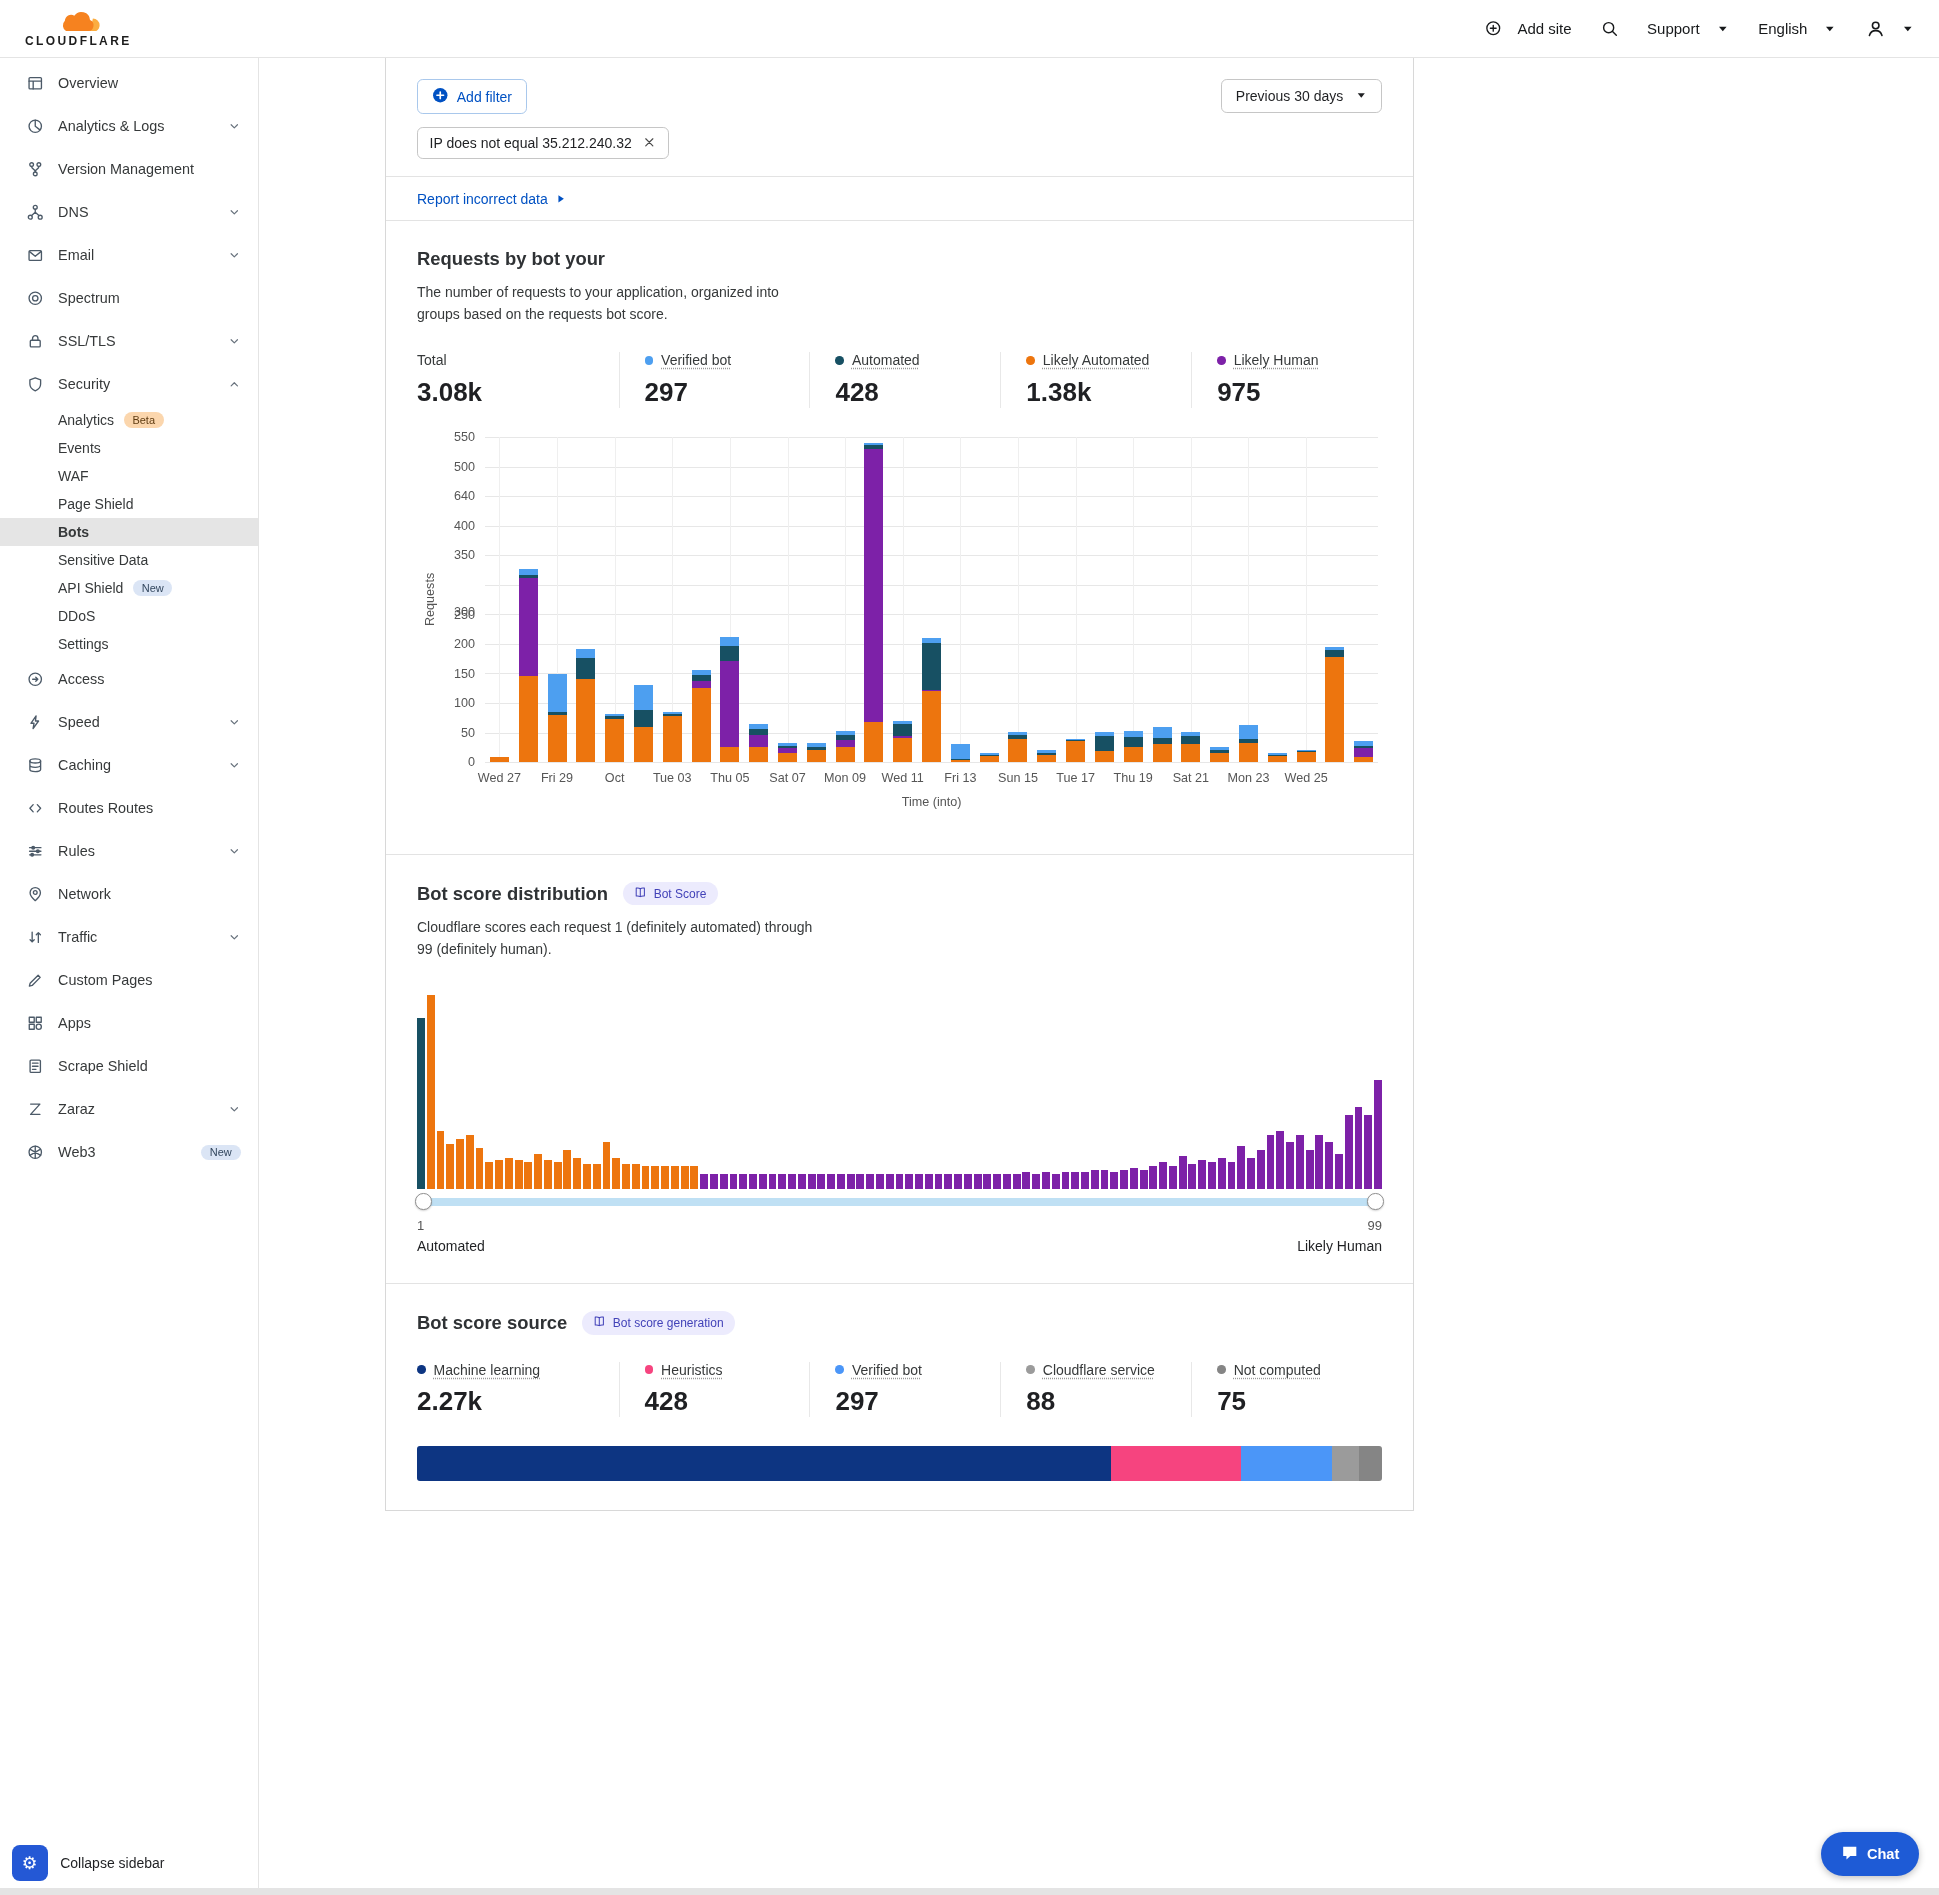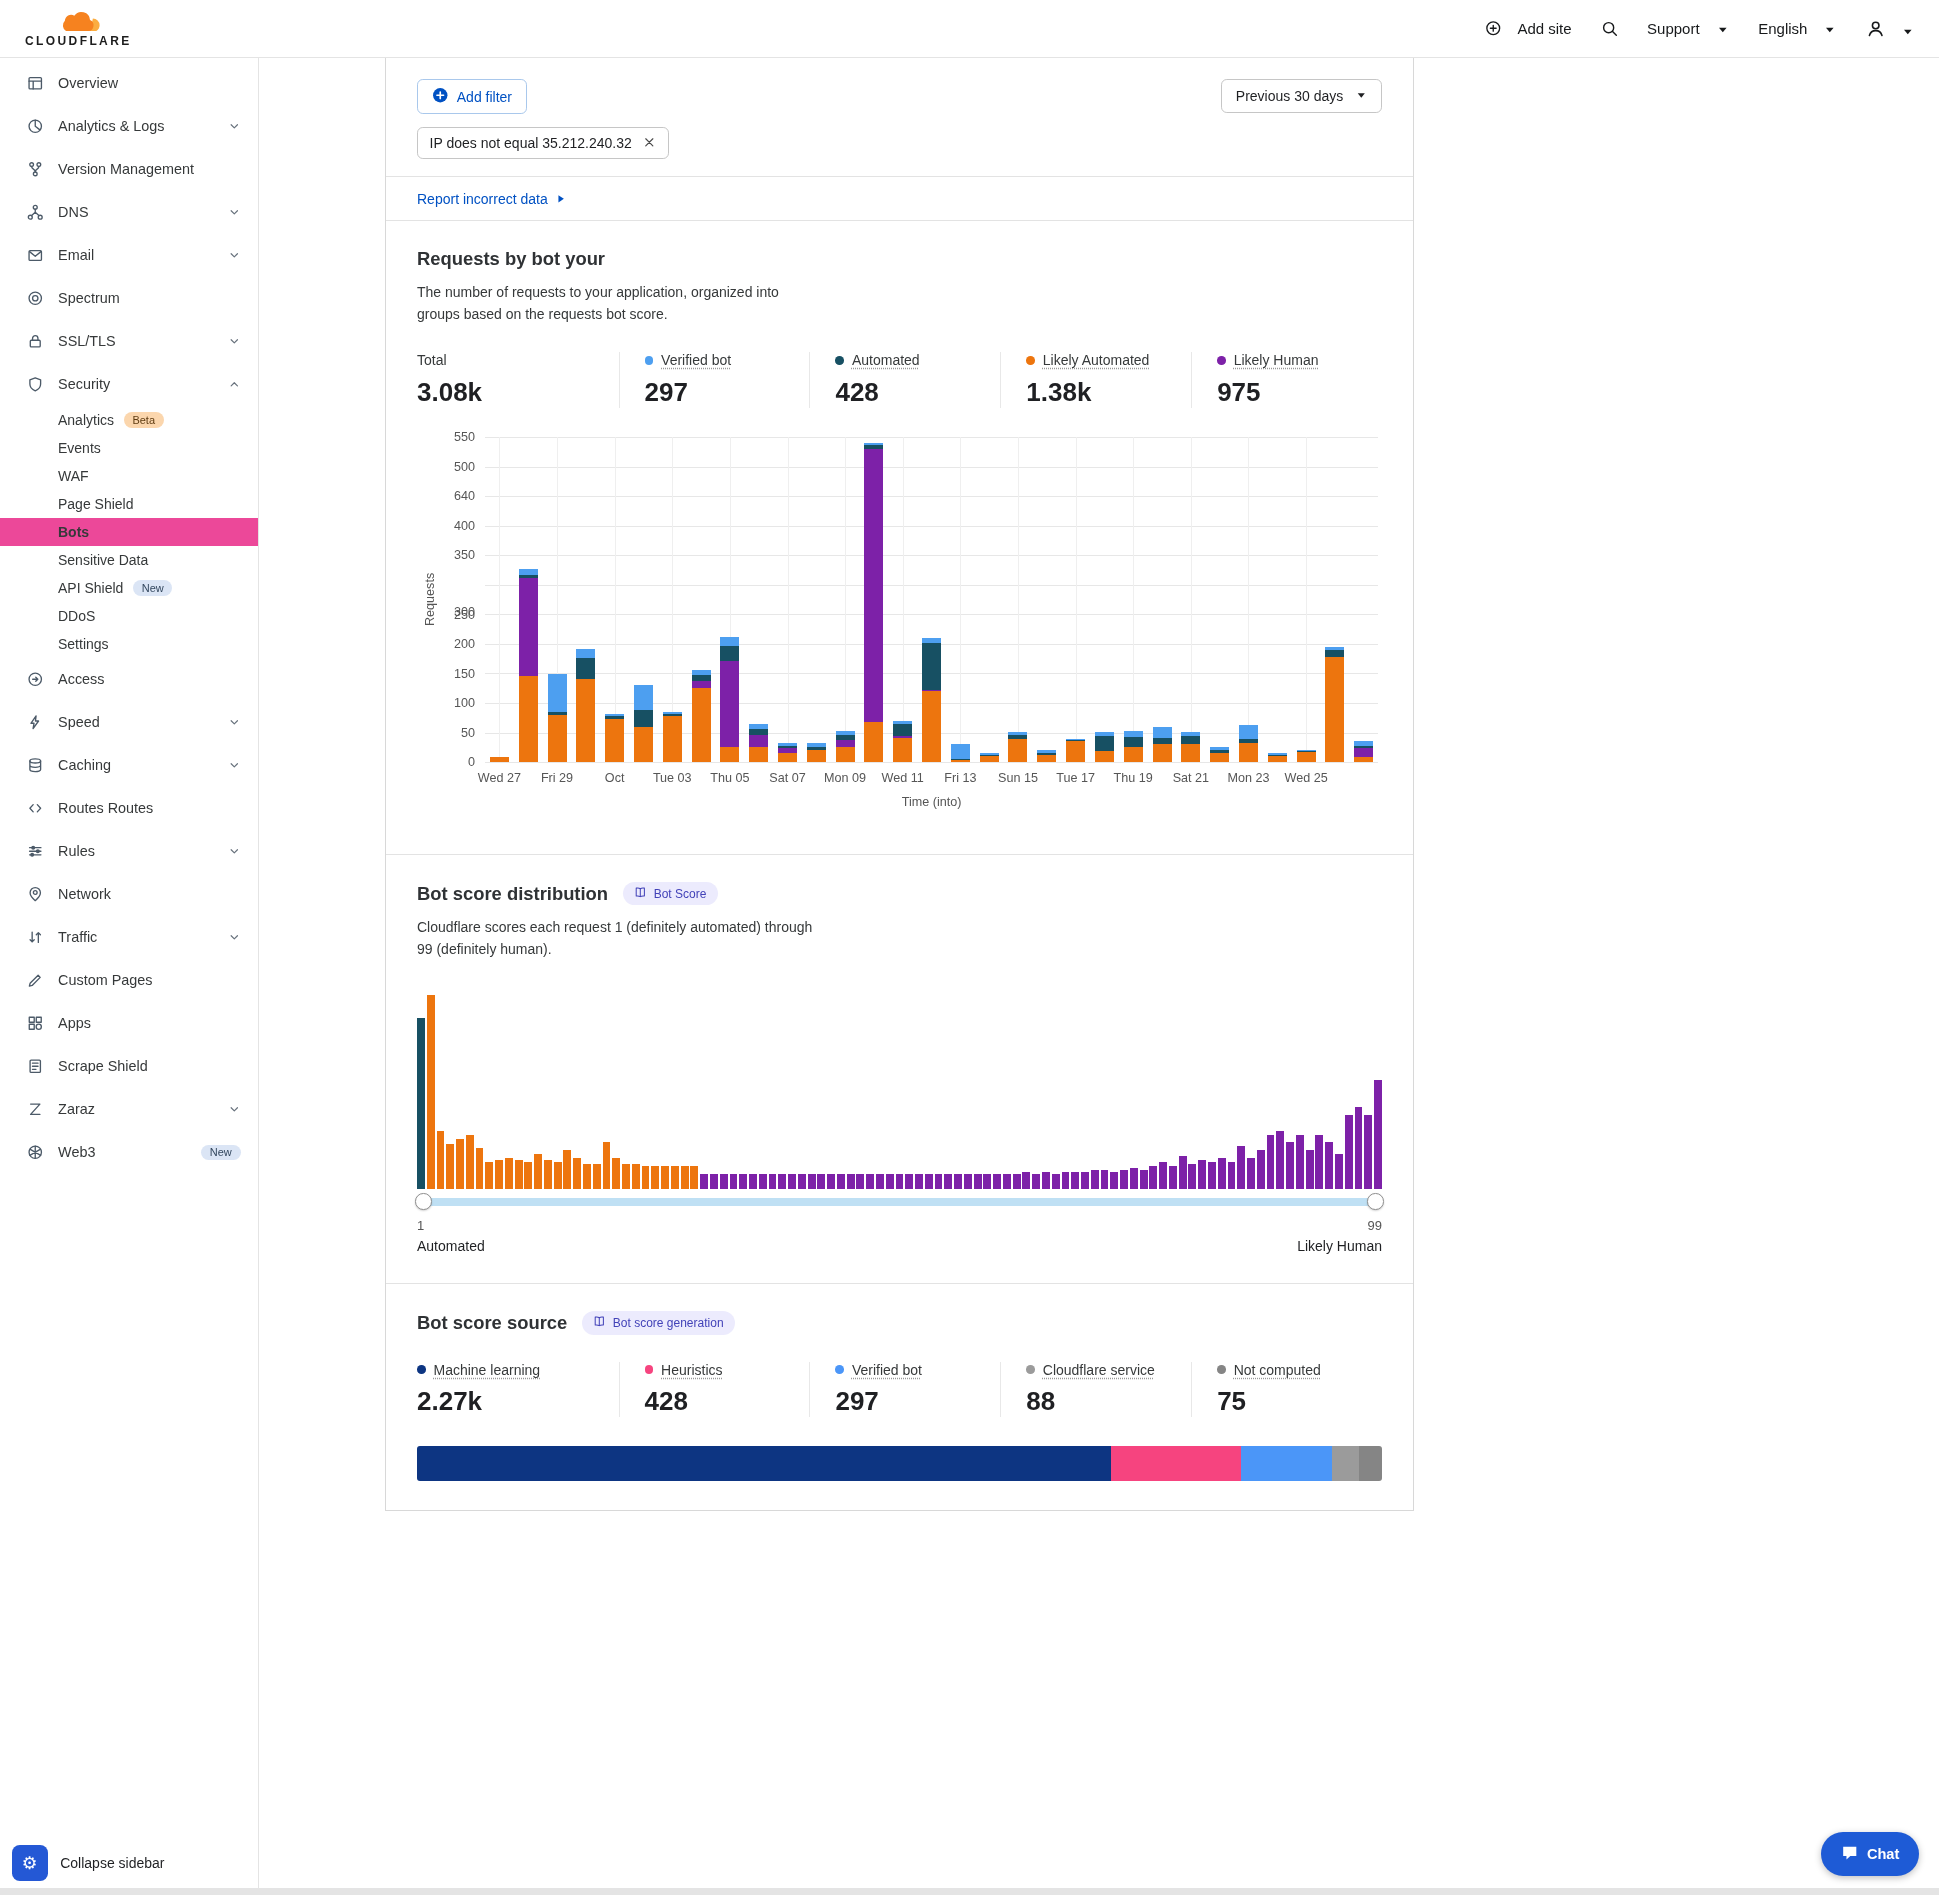--- a/index.html
+++ b/index.html
@@ -10,39 +10,39 @@
   }
   [data-interactable="true"] { cursor:pointer; }
 
   
   .header{ position:absolute; top:0; left:0; right:0; height:58px; background:#fff;
     border-bottom:1px solid #e4e4e4; display:flex; align-items:center; justify-content:space-between;
     padding:0 25px; z-index:5;}
   .logo{ display:flex; flex-direction:column; align-items:center; gap:1px; }
   .logo-text{ font-size:12px; font-weight:700; letter-spacing:2.4px; color:#1d1d1d; }
   .hdr-right{ display:flex; align-items:center; gap:29px; }
-  .hdr-item{ display:flex; align-items:flex-end; gap:16px; font-size:15px; color:#17191b; }
+  .hdr-item{ display:flex; align-items:center; gap:16px; font-size:15px; color:#17191b; }
   .hdr-item svg{ display:block; }
 
   
   .sidebar{ position:absolute; top:58px; left:0; bottom:0; width:259px; background:#fff;
     border-right:1px solid #e4e4e4; overflow:hidden; }
   .site-row{ display:flex; align-items:center; height:65px; padding:0 13.6px 0 19.4px; gap:11.6px; }
   .site-name{ flex:1; font-size:16px; font-weight:700; color:#1f2023; }
   .back-ic{ color:#0051c3; display:flex; }
   .site-caret{ color:#30333a; display:flex; }
   .nav{ padding-top:3.9px; }
   .nav-row{ display:flex; align-items:center; height:43px; padding:0 17.5px 0 27px; gap:13.6px;
     font-size:14.4px; color:#36393a; }
   .nav-icon{ width:17.5px; display:flex; color:#4c5a68; }
   .nav-label{ flex:1; white-space:nowrap; }
   .nav-caret{ color:#68727d; display:flex; }
   .sub-row{ display:flex; align-items:center; height:28px; padding:0 17.5px 0 58px; gap:9.7px;
     font-size:14px; color:#36393a; }
-  .sub-row.active{ background:#ec4899; font-weight:700; }
+  .sub-row.active{ background:#e5e5e5; font-weight:700; }
   .badge{ font-size:11px; padding:1.9px 8.7px; border-radius:9.7px; white-space:nowrap; }
   .badge-beta{ background:#fbd6ad; color:#5f3c12; }
   .badge-new{ background:#dbe5f5; color:#33475e; }
   .sidebar-bottom{ position:absolute; left:11.6px; bottom:13.6px; display:flex; align-items:center; gap:12.6px; }
   .gear-tile{ width:36px; height:36px; border-radius:7.8px; background:#2458d5; color:#fff;
     display:flex; align-items:center; justify-content:center; font-size:17.5px; }
   .collapse-label{ font-size:14px; color:#1f2023; }
 
   
   .main{ position:absolute; top:58px; left:259px; right:0; bottom:0; background:#fff; }

